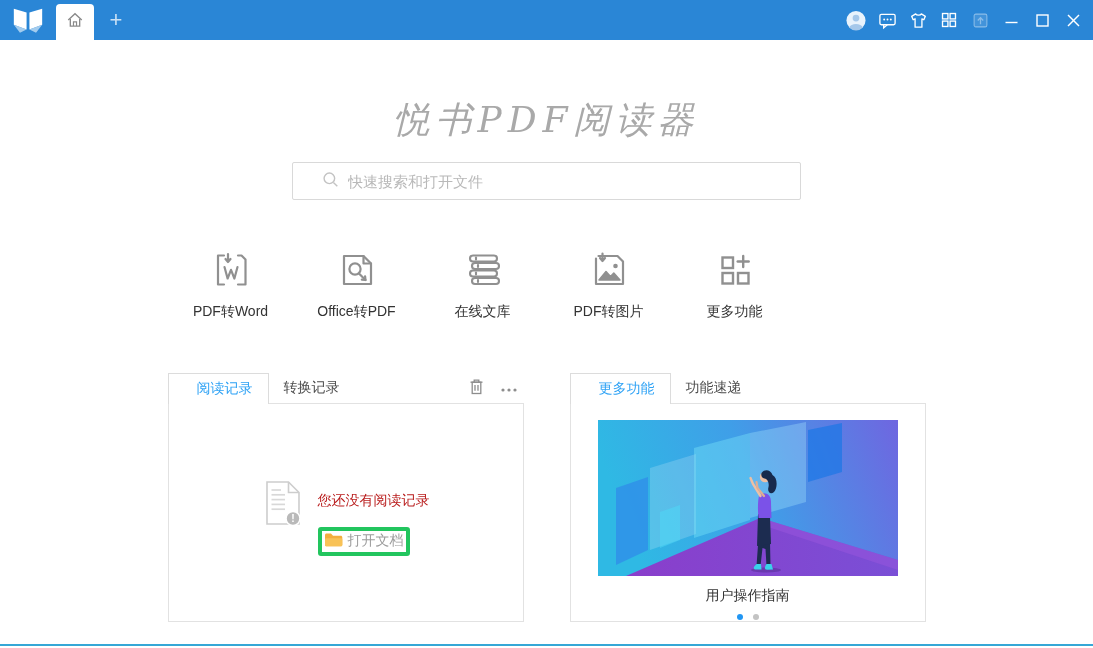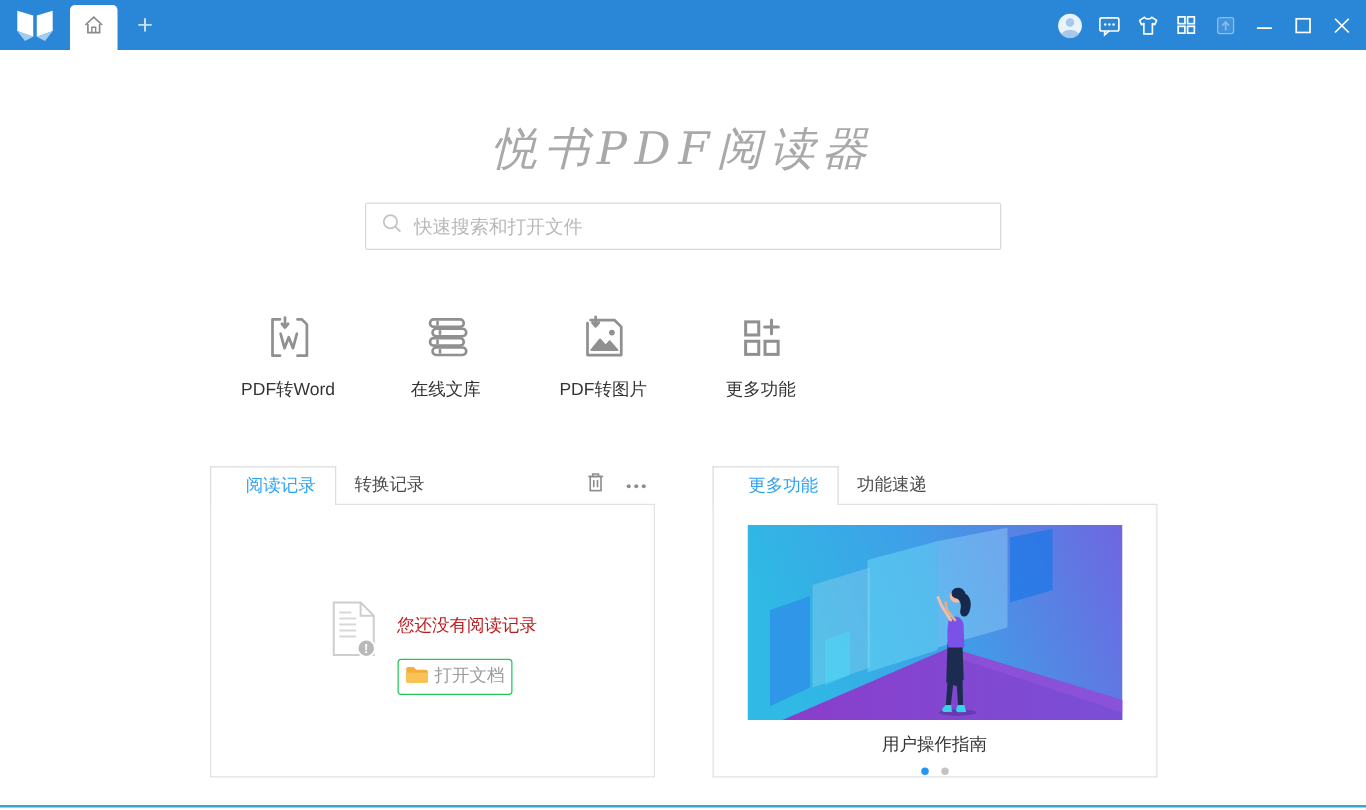--- a/index.html
+++ b/index.html
@@ -24,21 +24,21 @@
   .tb-right { margin-left:auto; display:flex; align-items:center; gap:11px; padding-right:10px; }
   .tb-btn { width:20px; height:22px; display:flex; align-items:center; justify-content:center; }
   .tb-btn.disabled { opacity:.45; }
   
   .app-title {
     margin-top:58px; text-align:center; font-family:"DejaVu Serif",serif;
     font-style:italic; font-size:36px; letter-spacing:6px; color:#a9a9a9; height:44px; line-height:44px;
   }
   .search-box {
     width:509px; height:38px; margin:20px auto 0; border:1px solid #d9d9d9; border-radius:2px;
-    display:flex; align-items:center; padding-left:12px; background:#fff;
+    display:flex; align-items:center; padding-left:29px; background:#fff;
   }
   .search-box input {
     border:none; outline:none; flex:1; font-size:15px; color:#555; margin-left:9px;
     font-family:inherit; background:transparent;
   }
   .search-box input::placeholder { color:#b9b9b9; }
   
   .features { width:758px; margin:50px auto 0; display:flex;text-align:right; }
   .feature { width:126px; display:flex; flex-direction:column; align-items:center; cursor:default; }
   .feature .f-icon { height:40px; display:flex; align-items:flex-end; justify-content:center; }
@@ -57,21 +57,21 @@
   .tab-actions { margin-left:auto; display:flex; align-items:center; gap:16px; padding-right:6px; }
   .panel-body {
     border:1px solid #e2e2e2; height:219px; background:#fff; position:relative; z-index:1;
   }
   
   .records-body { display:flex; align-items:center; justify-content:center; }
   .empty-state { display:flex; gap:14px; margin-top:10px; }
   .empty-col { display:flex; flex-direction:column; }
   .empty-msg { font-size:14px; color:#b91c1c; margin-top:12px; }
   .open-doc-btn {
-    margin-top:17px; height:29px; width:92px; border:1px solid #22c55e; border-radius:3px;
+    margin-top:17px; height:29px; width:92px; border:4px solid #22c55e; border-radius:3px;
     background:#fff; display:flex; align-items:center; justify-content:center; gap:5px; cursor:default;
   }
   .open-doc-btn span { font-size:14px; color:#9c9c9c; }
   
   .recommend-body { display:flex; flex-direction:column; align-items:center; }
   .illustration { width:300px; height:156px; margin-top:16px; display:block; }
   .caption { margin-top:11px; font-size:14px; color:#333; }
   .pager { margin-top:9px; display:flex; gap:10px; align-items:center; }
   .dot { width:6px; height:6px; border-radius:50%; background:#c3c3c3; }
   .dot.active { background:#2196f3; }
@@ -175,20 +175,32 @@
       <svg width="40" height="40" viewBox="0 0 40 40" fill="none" stroke="#909090" stroke-width="2.2" stroke-linecap="round" stroke-linejoin="round">
         <path d="M13 5.5 H7 V34.5 H13"></path>
         <path d="M27 5.5 H30.5 L34.5 9.5 V34.5 H27"></path>
         <path d="M17 4 V11.5 M14.5 9 L17 12 L19.5 9"></path>
         <path d="M13.5 17 L16.6 28.5 L20 19.8 L23.4 28.5 L26.5 17"></path>
       </svg>
     </div>
     <div class="f-label">PDF转Word</div>
   </div>
 
+  <div class="feature">
+    <div class="f-icon">
+      <svg width="40" height="40" viewBox="0 0 40 40" fill="none" stroke="#909090" stroke-width="2.2" stroke-linecap="round" stroke-linejoin="round">
+        <path d="M7 6 H26.5 L34 13.5 V34 H7 Z"></path>
+        <path d="M26.5 6 V13.5 H34"></path>
+        <circle cx="18" cy="19" r="5.6"></circle>
+        <path d="M22 23.5 L28.5 30"></path>
+        <path d="M28.5 30 L24.8 29.6 M28.5 30 L28.1 26.3"></path>
+      </svg>
+    </div>
+    <div class="f-label">Office转PDF</div>
+  </div>
 
   <div class="feature">
     <div class="f-icon">
       <svg width="40" height="40" viewBox="0 0 40 40" fill="none" stroke="#909090" stroke-width="2.1" stroke-linecap="round">
         <rect x="7" y="5.5" width="27" height="6" rx="3"></rect>
         <rect x="9" y="13" width="27" height="6" rx="3"></rect>
         <rect x="7" y="20.5" width="27" height="6" rx="3"></rect>
         <rect x="9" y="28" width="27" height="6" rx="3"></rect>
         <line x1="13" y1="7.5" x2="13" y2="9.5"></line>
         <line x1="15" y1="15" x2="15" y2="17"></line>

